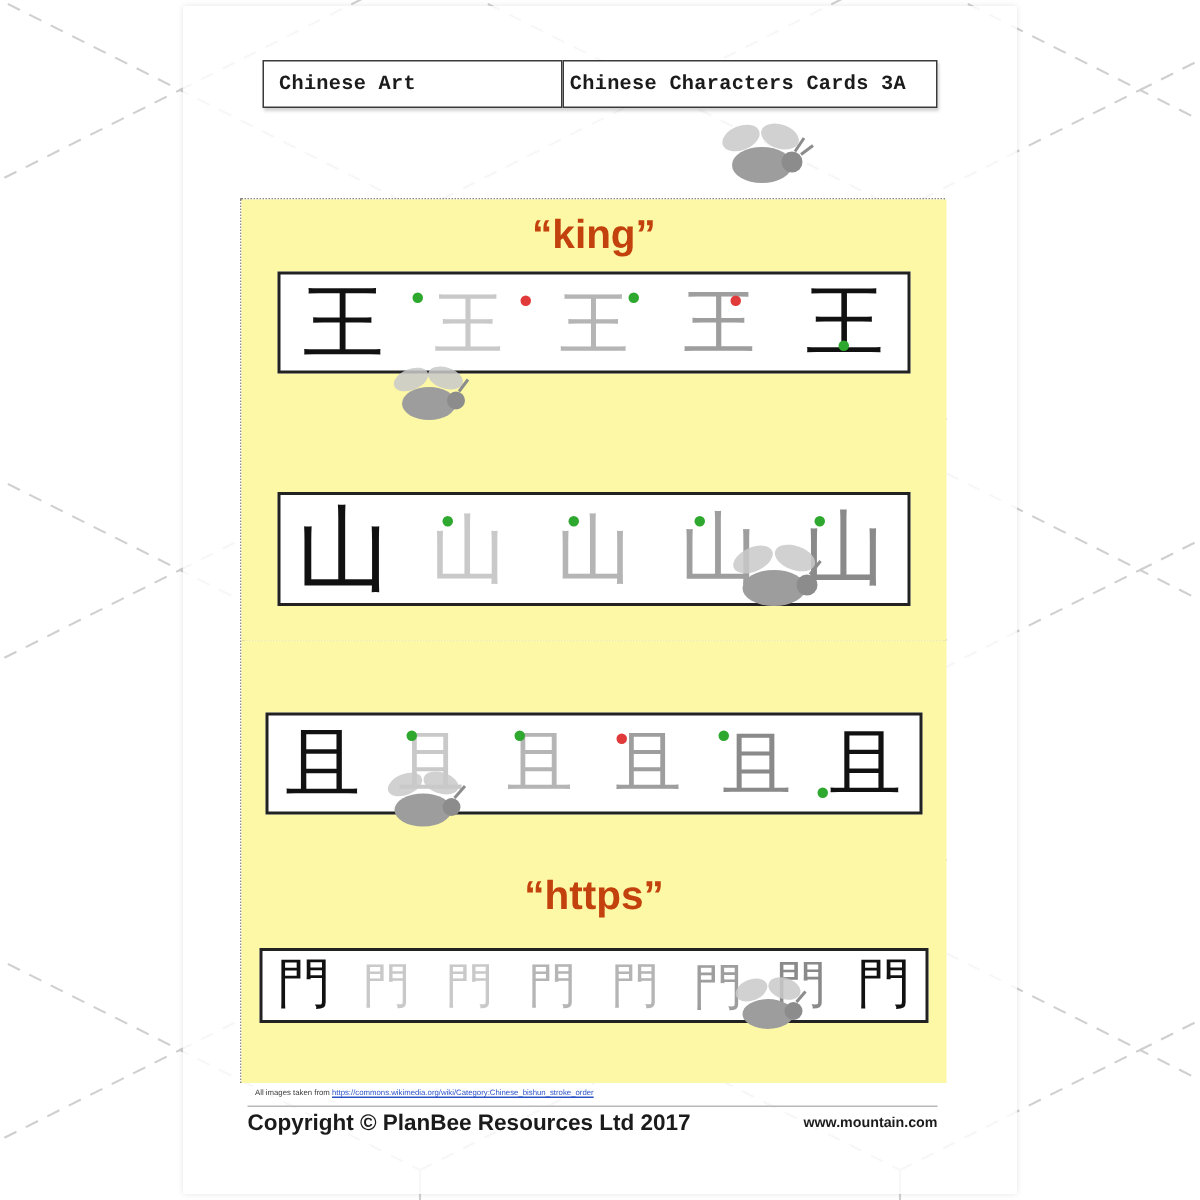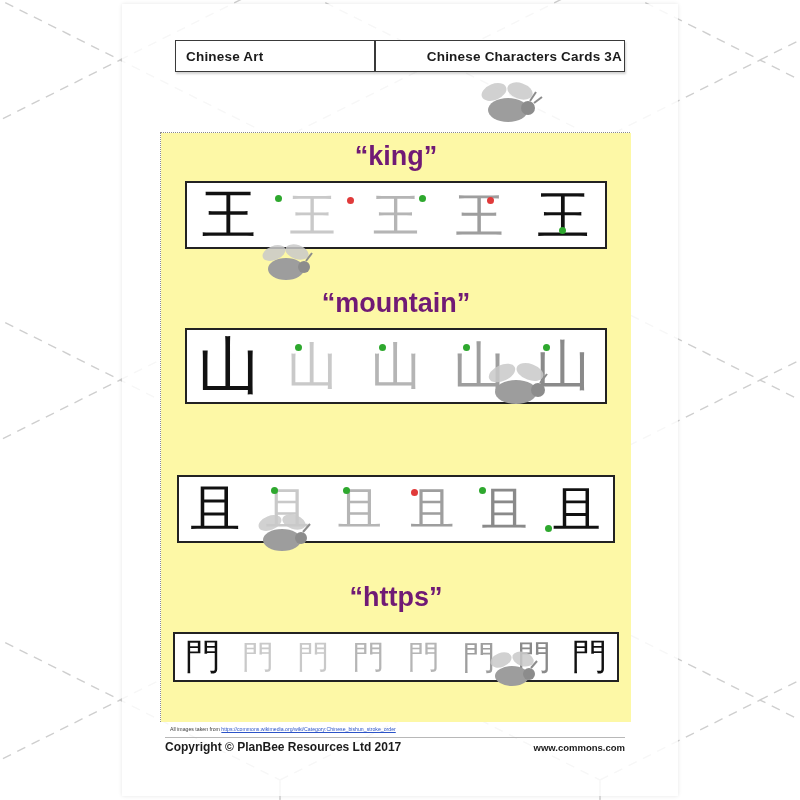--- a/index.html
+++ b/index.html
@@ -52,28 +52,29 @@
     justify-content: space-between;
     align-items: stretch;
   }
   .header-box {
     border: 1px solid #3a3a3a;
     background: #ffffff;
     display: flex;
     align-items: center;
     box-sizing: border-box;
     box-shadow: 1px 2px 2px rgba(0,0,0,0.18);
+    font-family: Liberation Mono, monospace;
   }
   .header-box-left {
     width: 200px;
     padding-left: 10px;
   }
   .header-box-right {
     width: 250px;
-    padding-right: 2px;
+    padding-right: 20px;
     justify-content: flex-end;
   }
   .header-text {
     font-size: 13.5px;
     color: #1b1b1b;
     letter-spacing: 0.2px;
     font-weight: 600;
   }
 
   
@@ -108,21 +109,21 @@
 
   .card-title {
     position: absolute;
     left: 0;
     top: 8px;
     width: 470px;
     text-align: center;
     font-family: "Liberation Sans", sans-serif;
     font-size: 27px;
     font-weight: 700;
-    color: #701a75;
+    color: #c2410c;
     z-index: 4;
   }
 
   .stroke-box {
     position: absolute;
     left: 24px;
     width: 422px;
     border: 2px solid #222;
     background: #ffffff;
     box-sizing: border-box;
@@ -194,21 +195,21 @@
   .credit-line a { color: #2b53c8; text-decoration: underline; }
   .footer-rule {
     position: absolute;
     left: 165px;
     top: 737px;
     width: 460px;
     height: 1px;
     background: #b8b8b8;
     z-index: 4;
   }
-  .footer-left { font-size: 12px; font-weight: 600; }
+  .footer-left { font-size: 15px; font-weight: 600; }
   .footer-right { font-size: 9.5px; font-weight: 700; }
 </style>
 </head>
 <body>
 
 <div id="page">
 
   <svg class="watermark" viewBox="0 0 800 800" xmlns="http://www.w3.org/2000/svg">
     <g stroke="#cfcfcf" stroke-width="1.4" fill="none" stroke-dasharray="9 7">
       <path d="M -40 140 L 120 60 L 280 140 L 280 300 L 120 380 L -40 300 Z"></path>
@@ -251,21 +252,20 @@
         <span class="dot-green" style="left:88px; top:12px;"></span>
         <span class="dot-red" style="left:160px; top:14px;"></span>
         <span class="dot-green" style="left:232px; top:12px;"></span>
         <span class="dot-red" style="left:300px; top:14px;"></span>
         <span class="dot-green" style="left:372px; top:44px;"></span>
       </div>
     </div>
 
     <div class="card" style="top:147px;">
       <div class="band" style="top:0px; height:147px;"></div>
-      <div class="card-title">“mountain”</div>
       <div class="stroke-box" style="top:48px; height:76px;">
         <div class="glyph-cell g-full" style="font-size:62px;">山</div>
         <div class="glyph-cell g-part1" style="font-size:50px;">山</div>
         <div class="glyph-cell g-part2" style="font-size:50px;">山</div>
         <div class="glyph-cell g-part3" style="font-size:52px;">山</div>
         <div class="glyph-cell g-part4" style="font-size:54px;">山</div>
         <span class="dot-green" style="left:108px; top:14px;"></span>
         <span class="dot-green" style="left:192px; top:14px;"></span>
         <span class="dot-green" style="left:276px; top:14px;"></span>
         <span class="dot-green" style="left:356px; top:14px;"></span>
@@ -346,16 +346,16 @@
     <circle cx="49" cy="26" r="6" fill="#8c8c8c"></circle>
     <line x1="51" y1="20" x2="57" y2="13" stroke="#8c8c8c" stroke-width="2"></line>
   </svg>
 
   <div class="credit-line">
     <span>All images taken from </span><a href="#">https://commons.wikimedia.org/wiki/Category:Chinese_bishun_stroke_order</a>
   </div>
   <div class="footer-rule"></div>
   <div class="footer">
     <span class="footer-left">Copyright © PlanBee Resources Ltd 2017</span>
-    <span class="footer-right">www.commons.com</span>
+    <span class="footer-right">www.mountain.com</span>
   </div>
 
 </div>
 
 </body></html>

